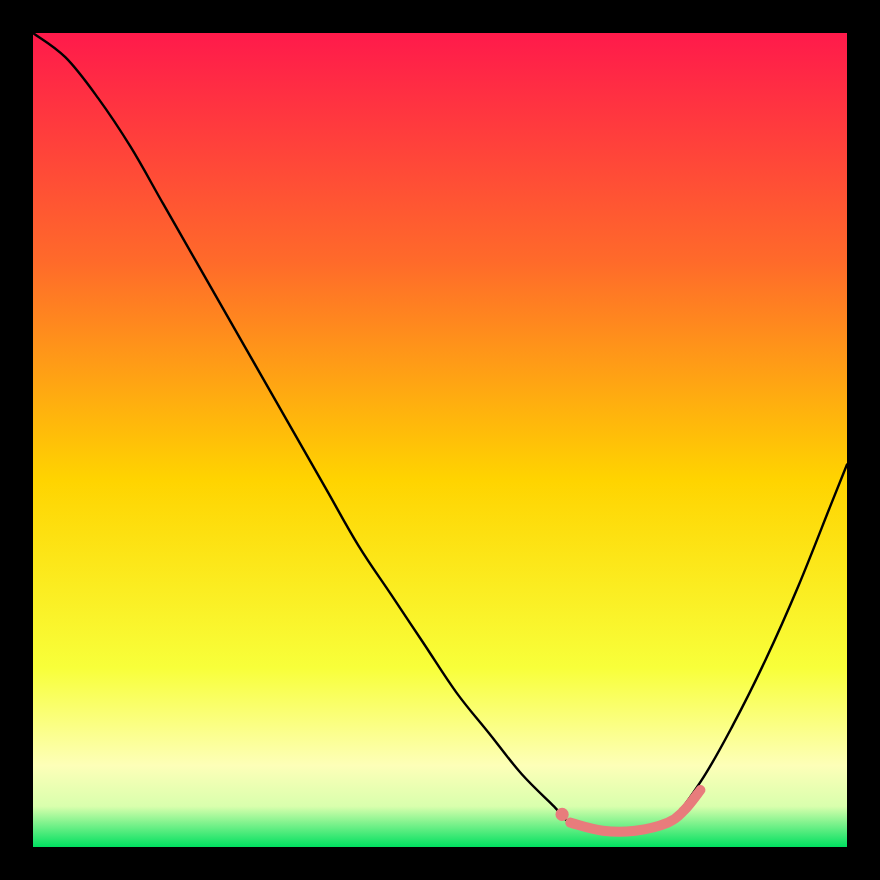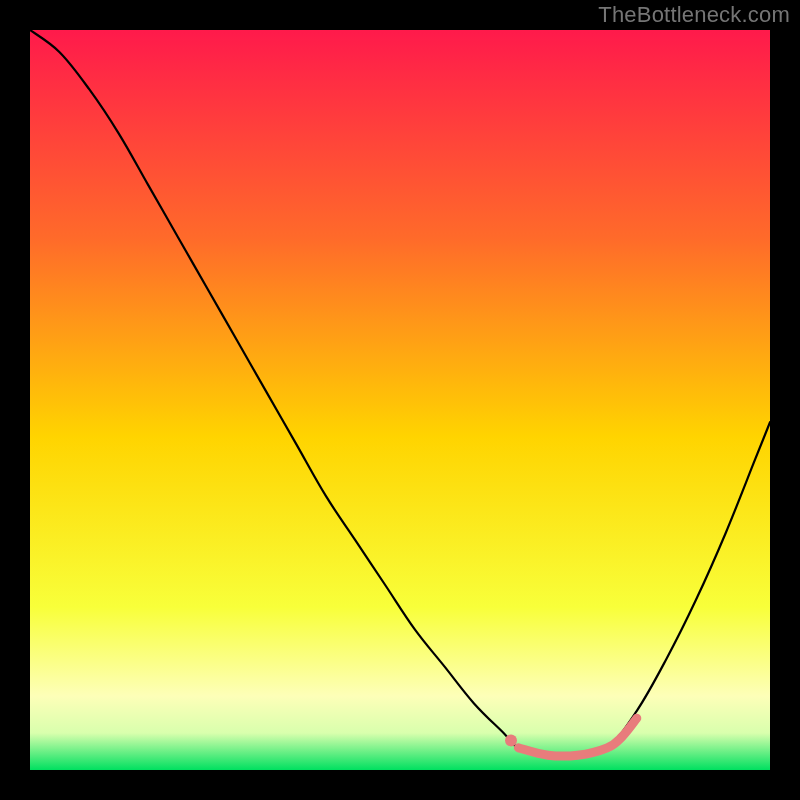--- a/index.html
+++ b/index.html
@@ -35,21 +35,20 @@
     height: 740px;
   }
   svg {
     display: block;
   }
 </style>
 </head>
 <body>
 
 <div class="frame">
-  <div class="watermark">TheBottleneck.com</div>
 
   <div class="plot-area">
     <svg id="chart-svg" width="740" height="740" viewBox="0 0 740 740">
       <defs>
         <linearGradient id="bg-grad" x1="0" y1="0" x2="0" y2="1">
           <stop id="g0" offset="0%" stop-color="#ff1a4b"></stop>
           <stop id="g1" offset="28%" stop-color="#ff6a2a"></stop>
           <stop id="g2" offset="55%" stop-color="#ffd400"></stop>
           <stop id="g3" offset="78%" stop-color="#f8ff3a"></stop>
           <stop id="g4" offset="90%" stop-color="#fdffb8"></stop>

